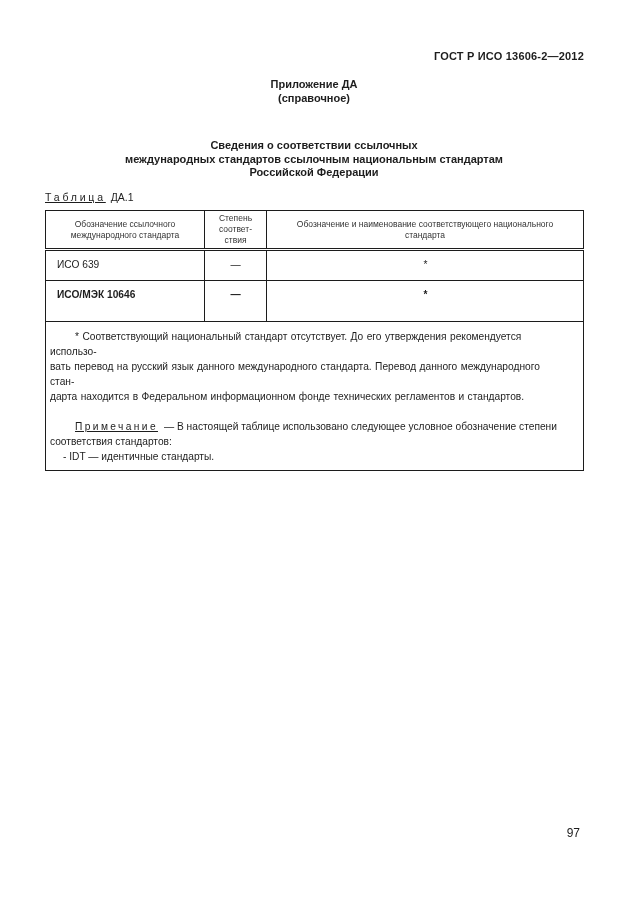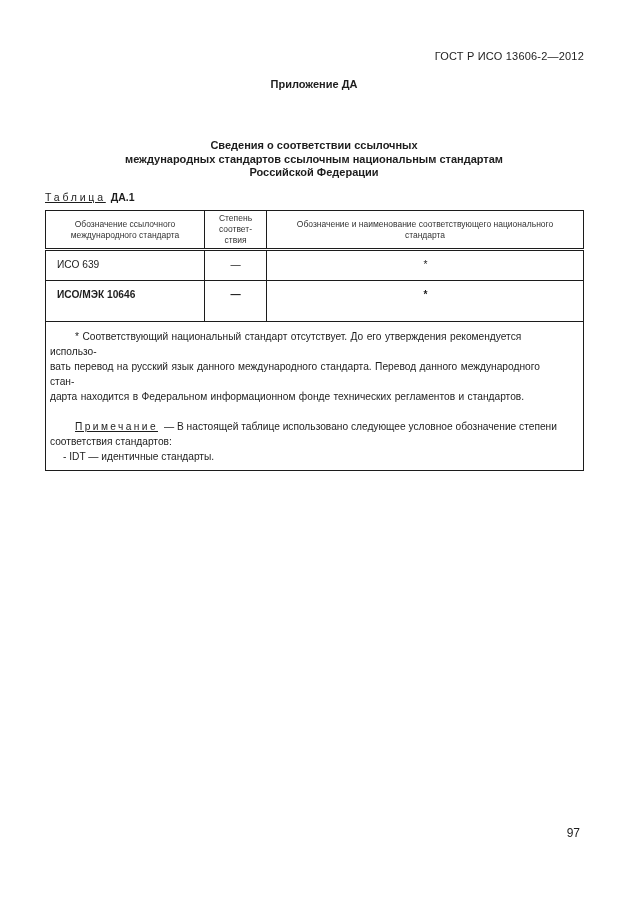--- a/index.html
+++ b/index.html
@@ -12,21 +12,21 @@
     color: #1d1d1d;
     overflow: hidden;
   }
   .ml { white-space: pre-line; }
 
   .doc-number {
     position: absolute;
     top: 50px;
     right: 46px;
     font-size: 11px;
-    font-weight: normal;
+    font-weight: bold;
     letter-spacing: 0.2px;
   }
   .annex {
     position: absolute;
     top: 77px;
     left: 0;
     width: 628px;
     text-align: center;
     font-size: 11px;
     font-weight: bold;
@@ -42,21 +42,21 @@
     font-weight: bold;
     line-height: 13.5px;
   }
   .table-label {
     position: absolute;
     top: 191px;
     left: 45px;
     font-size: 10.5px;
   }
   .table-label .spaced { letter-spacing: 2.8px; text-decoration: underline; }
-  .table-label .num { margin-left: 2px; font-weight: bold; }
+  .table-label .num { margin-left: 2px; }
 
   table.std {
     position: absolute;
     top: 210px;
     left: 45px;
     width: 538px;
     border-collapse: collapse;
     table-layout: fixed;
   }
   table.std th, table.std td {
@@ -115,20 +115,21 @@
     font-size: 12px;
   }
 </style>
 </head>
 <body>
 
 <div class="doc-number">ГОСТ Р ИСО 13606-2—2012</div>
 
 <div class="annex">
   <div>Приложение ДА</div>
+  <div>(справочное)</div>
 </div>
 
 <div class="main-title ml">Сведения о соответствии ссылочных
 международных стандартов ссылочным национальным стандартам
 Российской Федерации</div>
 
 <div class="table-label">
   <span class="spaced">Таблица</span>
   <span class="num">ДА.1</span>
 </div>

